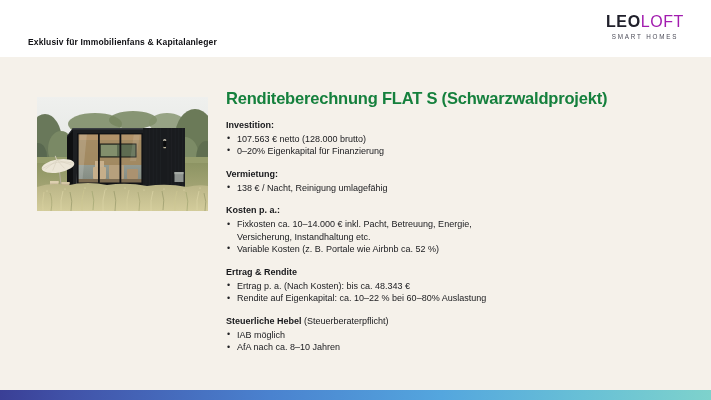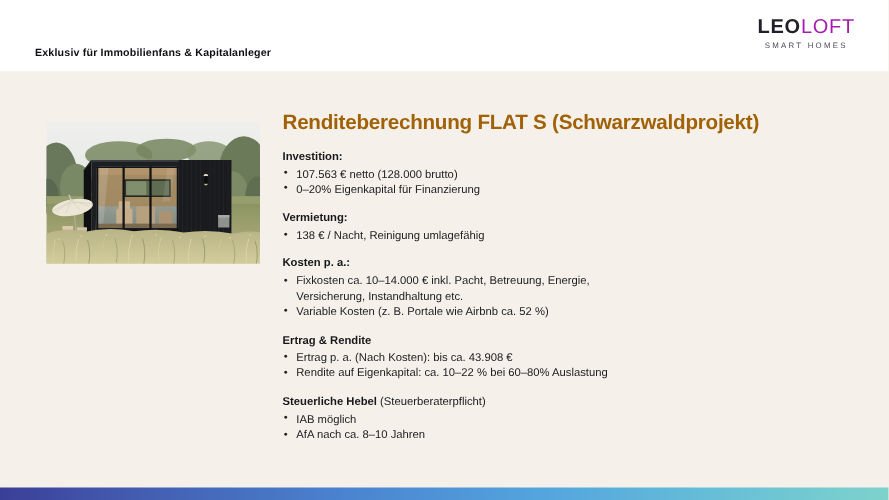--- a/index.html
+++ b/index.html
@@ -24,21 +24,21 @@
 
   
   .photo{position:absolute;left:37px;top:97px;width:171px;height:114px;overflow:hidden;}
   .photo svg{display:block;width:100%;height:100%;}
 
   
   .content{position:absolute;left:226px;top:88px;width:440px;color:#1f2023;}
   .title{
     margin:0 0 7px 0;
     font-size:16.5px;font-weight:700;line-height:20px;
-    letter-spacing:-.2px;color:#a16207;white-space:nowrap;
+    letter-spacing:-.2px;color:#15803d;white-space:nowrap;
   }
   .section-label{
     font-size:9px;font-weight:700;color:#17181b;
     margin-top:10.5px;line-height:12px;
   }
   .section-label .suffix{font-weight:400;text-align:center;}
   ul.bullets{list-style:none;margin:2px 0 0 0;padding:0;max-width:290px;}
   ul.bullets li{
     position:relative;font-size:9px;line-height:12.3px;
     color:#202124;padding-left:11px;
@@ -218,21 +218,21 @@
         <div class="section">
           <div class="section-label"><span>Kosten p. a.:</span></div>
           <ul class="bullets">
             <li><span class="dot">•</span><span>Fixkosten ca. 10–14.000 € inkl. Pacht, Betreuung, Energie, Versicherung, Instandhaltung etc.</span></li>
             <li><span class="dot">•</span><span>Variable Kosten (z. B. Portale wie Airbnb ca. 52 %)</span></li>
           </ul>
         </div>
         <div class="section">
           <div class="section-label"><span>Ertrag &amp; Rendite</span></div>
           <ul class="bullets">
-            <li><span class="dot">•</span><span>Ertrag p. a. (Nach Kosten): bis ca. 43.908 €</span></li>
+            <li><span class="dot">•</span><span>Ertrag p. a. (Nach Kosten): bis ca. 48.343 €</span></li>
             <li><span class="dot">•</span><span>Rendite auf Eigenkapital: ca. 10–22 % bei 60–80% Auslastung</span></li>
           </ul>
         </div>
         <div class="section">
           <div class="section-label"><span>Steuerliche Hebel</span><span class="suffix"> (Steuerberaterpflicht)</span></div>
           <ul class="bullets">
             <li><span class="dot">•</span><span>IAB möglich</span></li>
             <li><span class="dot">•</span><span>AfA nach ca. 8–10 Jahren</span></li>
           </ul>
         </div>

